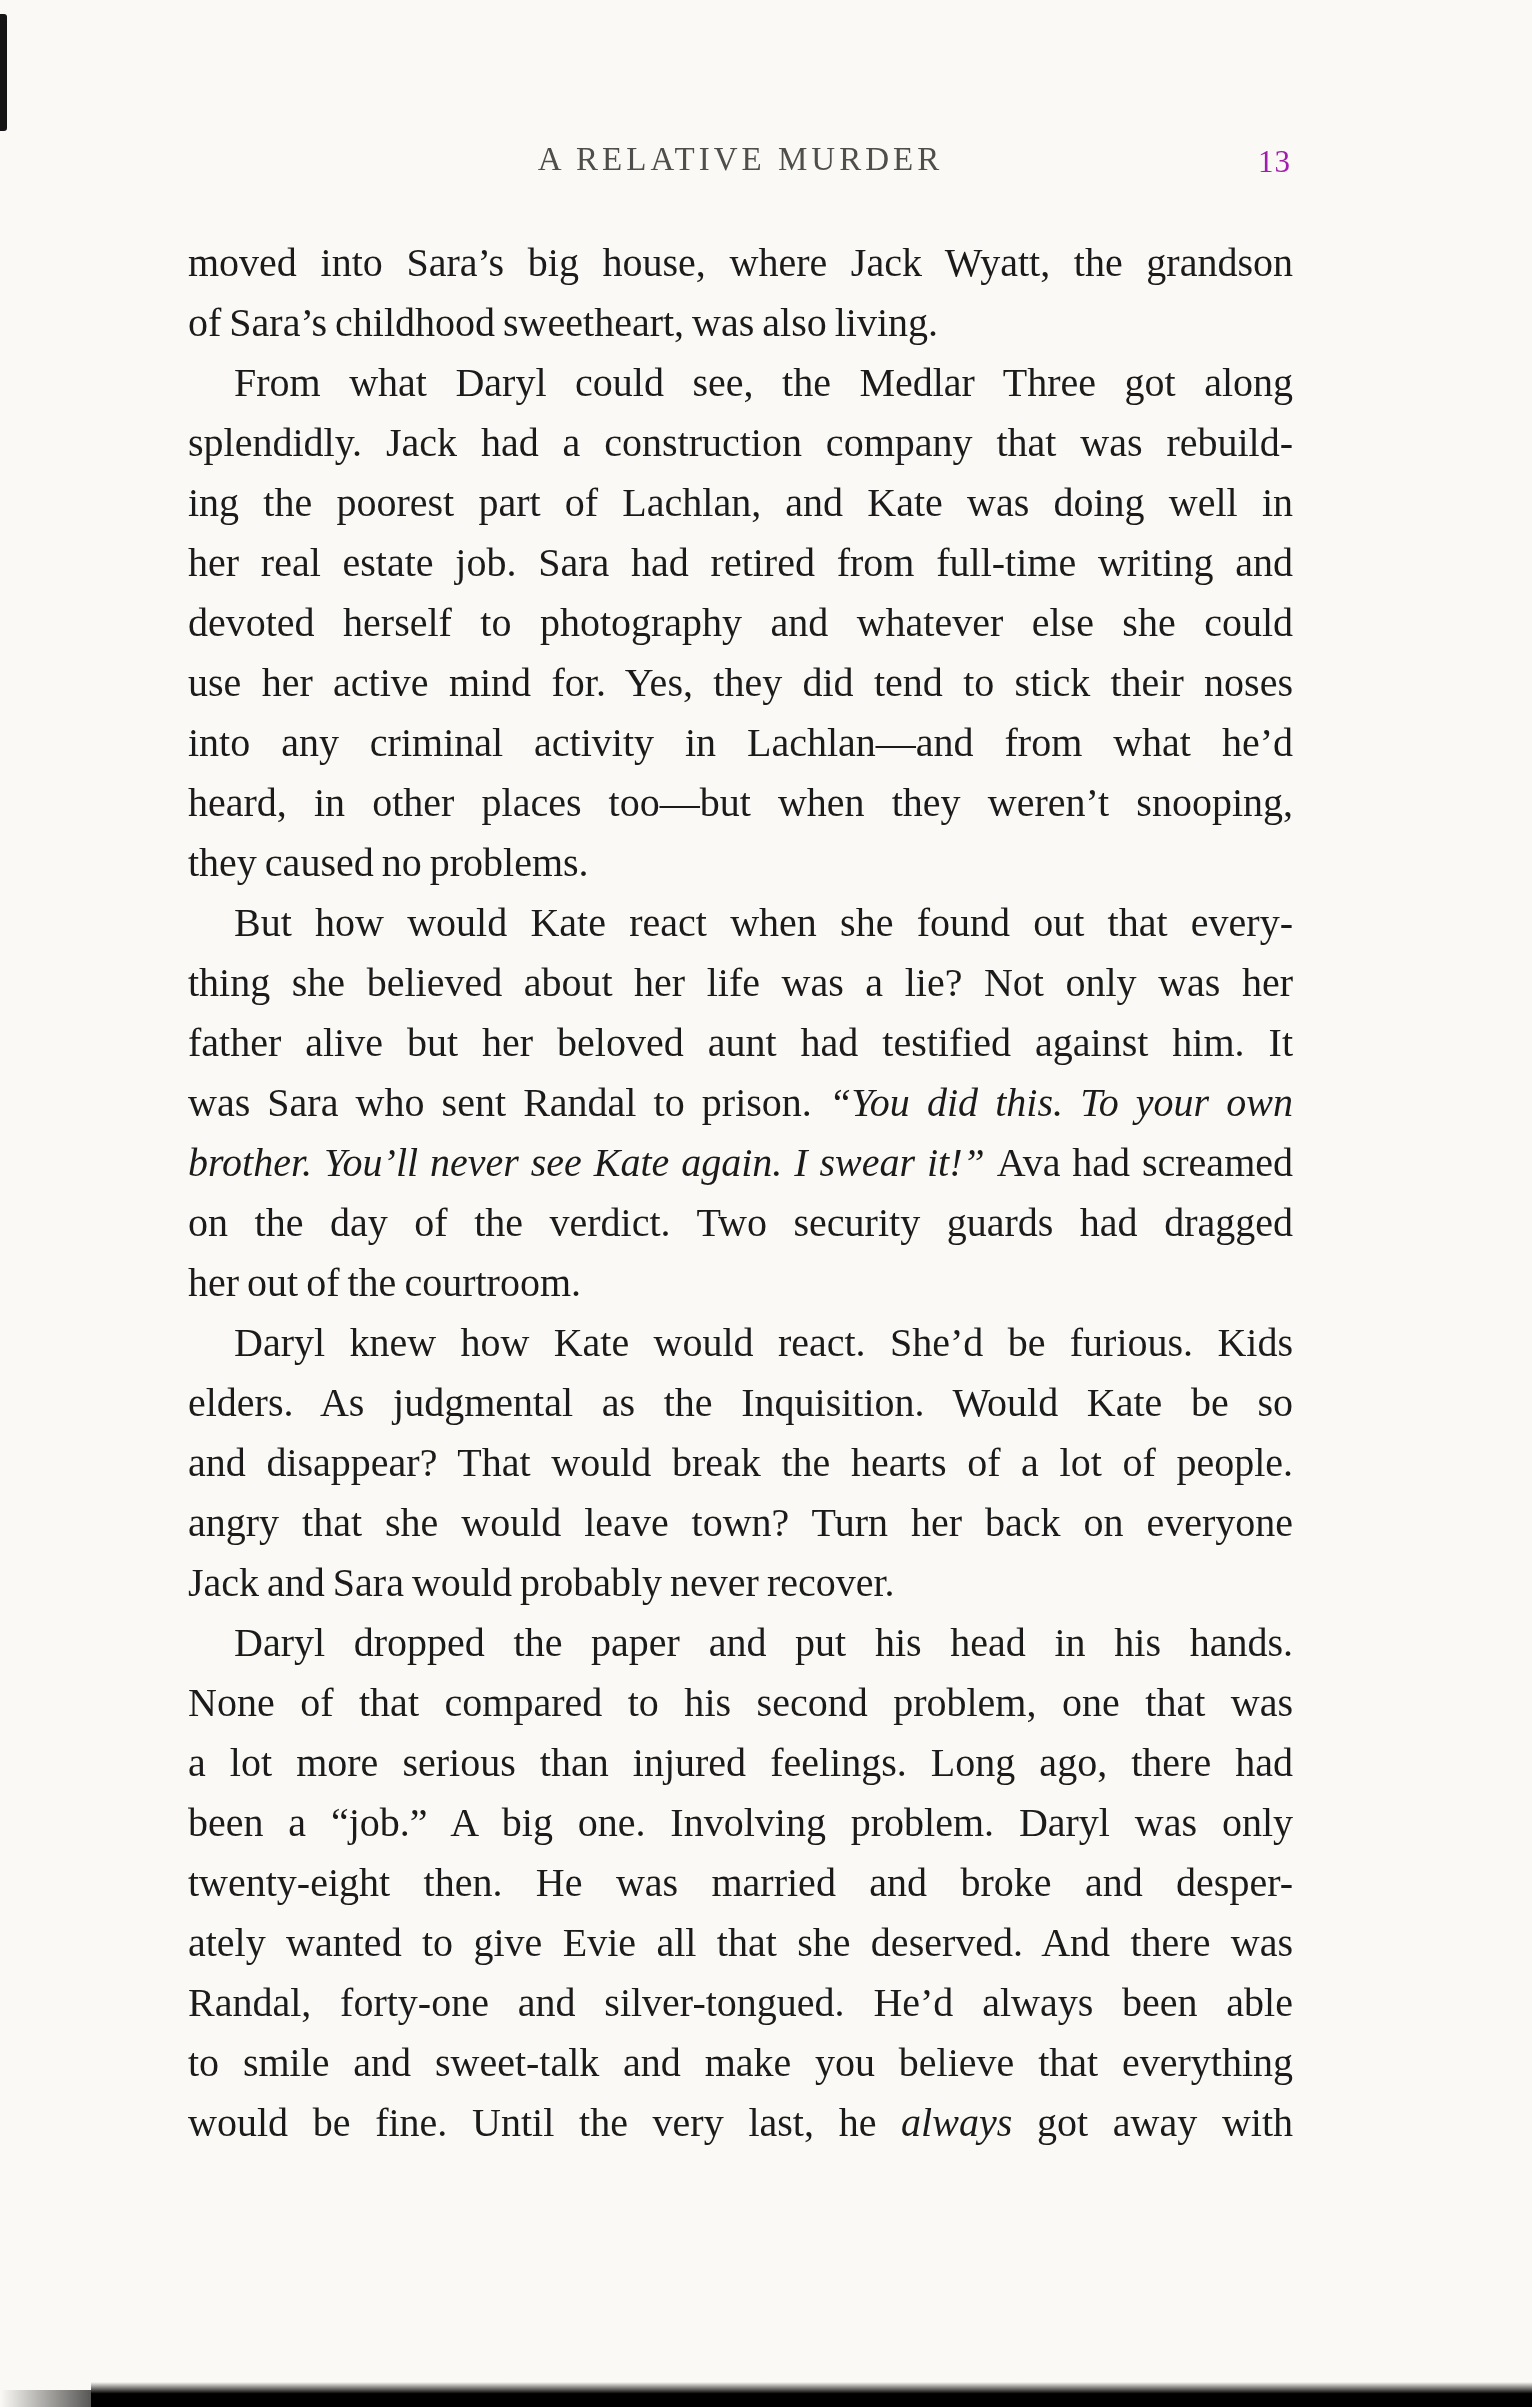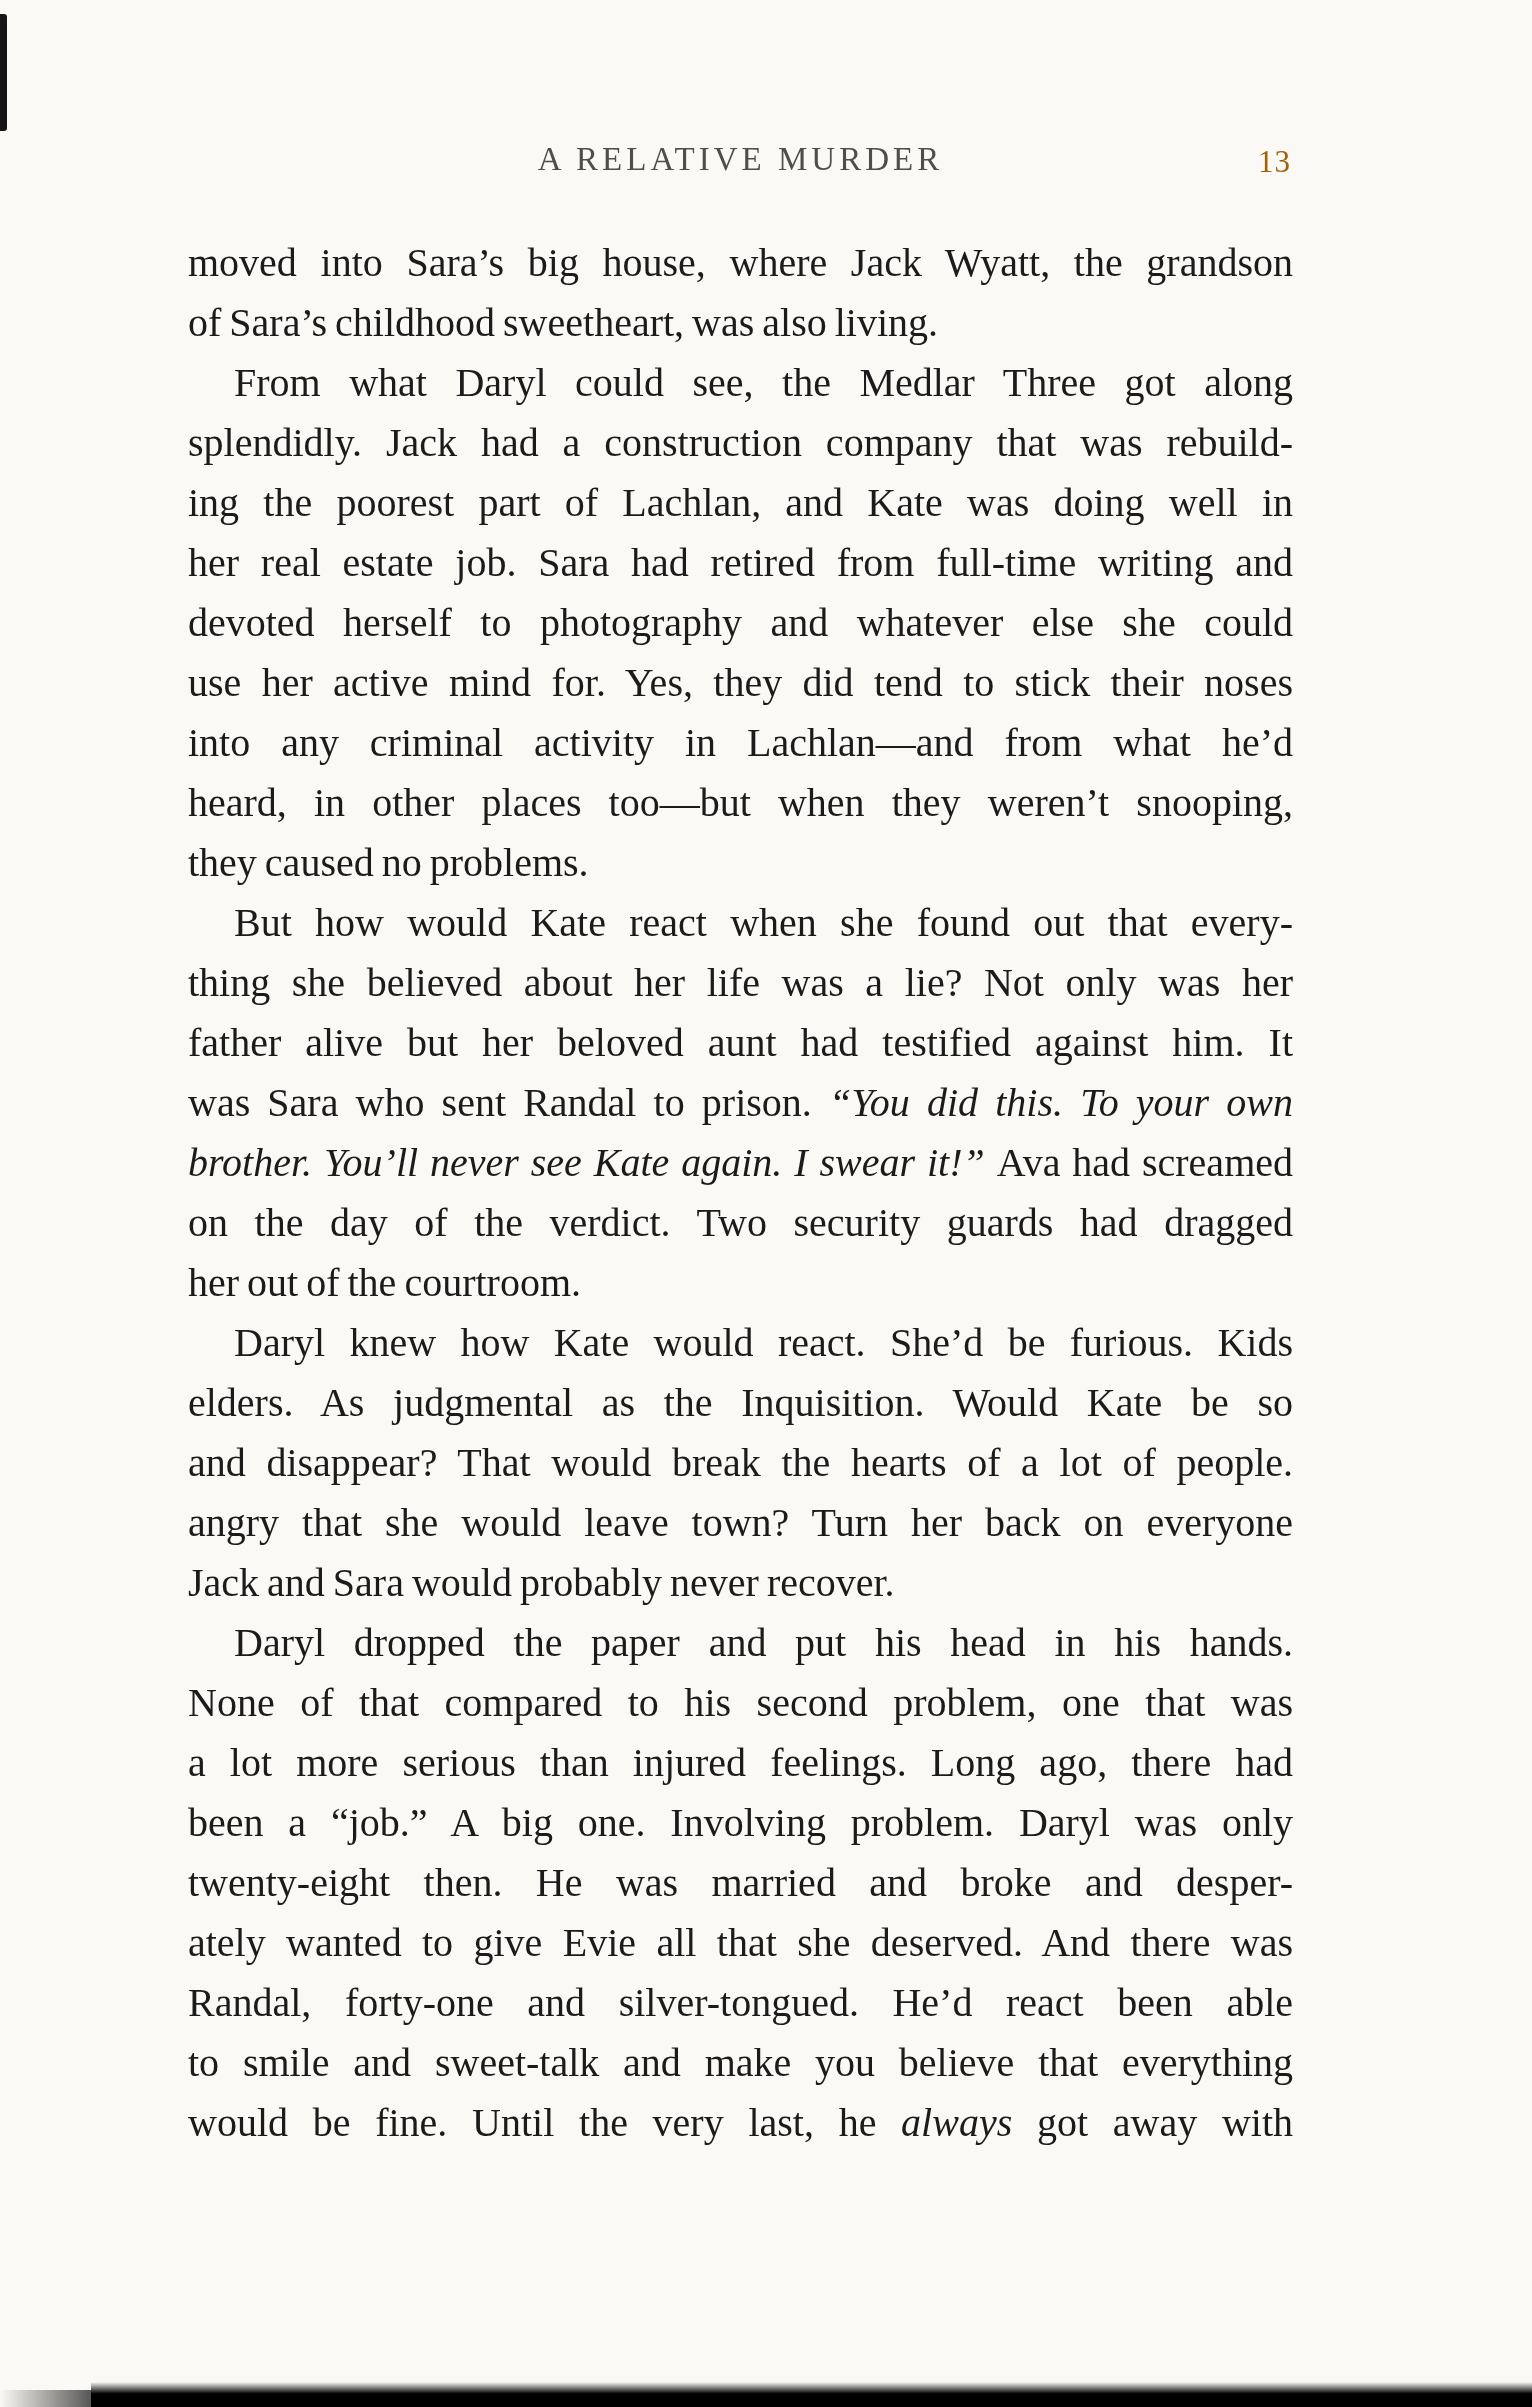--- a/index.html
+++ b/index.html
@@ -33,21 +33,21 @@
     font-size: 33px;
     letter-spacing: 4px;
     color: #4e4e4c;
     font-weight: 400;
   }
   .page-number {
     position: absolute;
     right: 2px;
     top: 3px;
     font-size: 31px;
-    color: #a16207;
+    color: #a21caf;
     letter-spacing: 1px;
   }
   .body-text {
     width: 100%;
     margin-top: 8px;
   }
   .para { margin: 0; padding: 0; }
   .line {
     font-size: 40px;
     line-height: 60px;
@@ -134,21 +134,21 @@
           <div class="line"><span>angry that she would leave town? Turn her back on everyone</span></div>
           <div class="line flush"><span>Jack and Sara would probably never recover.</span></div>
         </div>
         <div class="para">
           <div class="line indent"><span>Daryl dropped the paper and put his head in his hands.</span></div>
           <div class="line"><span>None of that compared to his second problem, one that was</span></div>
           <div class="line"><span>a lot more serious than injured feelings. Long ago, there had</span></div>
           <div class="line"><span>been a “job.” A big one. Involving problem. Daryl was only</span></div>
           <div class="line"><span>twenty-eight then. He was married and broke and desper-</span></div>
           <div class="line"><span>ately wanted to give Evie all that she deserved. And there was</span></div>
-          <div class="line"><span>Randal, forty-one and silver-tongued. He’d react been able</span></div>
+          <div class="line"><span>Randal, forty-one and silver-tongued. He’d always been able</span></div>
           <div class="line"><span>to smile and sweet-talk and make you believe that everything</span></div>
           <div class="line"><span>would be fine. Until the very last, he </span><span class="it">always</span><span> got away with</span></div>
         </div>
       </div>
 
   </div>
 
   <div class="scan-corner-mark"></div>
   <div class="scan-bottom-fade"></div>
   <div class="scan-bottom-bar"></div>

